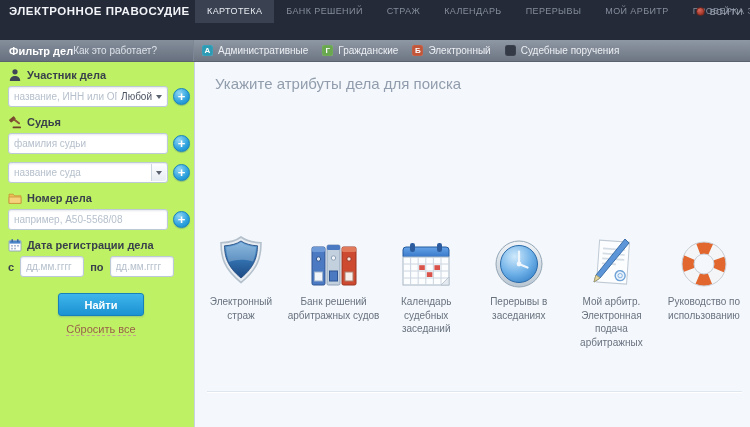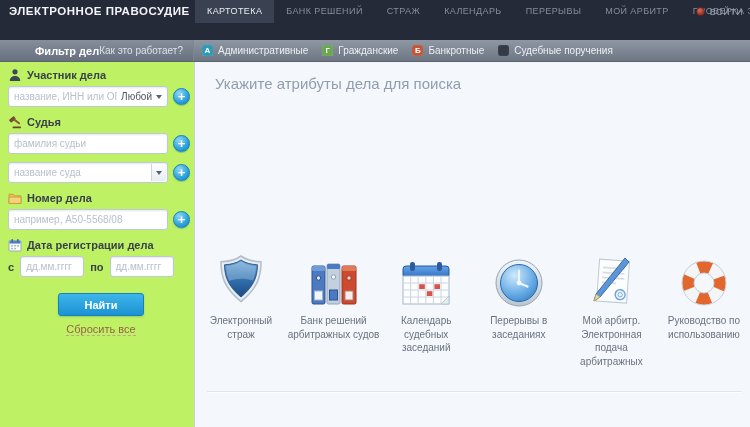--- a/index.html
+++ b/index.html
@@ -11,21 +11,21 @@
   .logo { color:#f2f4f8; font-size:11.5px; font-weight:bold; letter-spacing:.5px; line-height:23px; padding-left:9px; white-space:nowrap; }
   .topnav { position:absolute; left:195px; top:0; height:23px; display:flex; }
   .navitem { font-size:9px; letter-spacing:.4px; color:#858c9b; line-height:23px; padding:0 12px; white-space:nowrap; cursor:pointer; text-decoration:none; }
   .navitem.active { background:#3a4252; color:#e9ecf2; }
   .login { position:absolute; right:7px; top:0; height:23px; display:flex; align-items:center; gap:5px; cursor:pointer; }
   .login-dot { width:9px; height:9px; border-radius:50%; background:radial-gradient(circle at 35% 30%, #d86a5e, #a03528 70%); border:1px solid #6d251c; }
   .login-label { font-size:9px; letter-spacing:.4px; color:#9aa1b0; }
 
   
   .filterbar { height:22px; background:linear-gradient(#8e97a4, #6e7684); border-bottom:1px solid #5a626e; display:flex; align-items:center; }
-  .filterbar-left { width:194px; height:100%; display:flex; align-items:center; justify-content:flex-end; padding:0 10px 0 9px; border-right:1px solid #7d8694; background:linear-gradient(#858e9b,#67707e); }
+  .filterbar-left { width:194px; height:100%; display:flex; align-items:center; justify-content:flex-start; padding:0 10px 0 9px; border-right:1px solid #7d8694; background:linear-gradient(#858e9b,#67707e); }
   .filter-title { color:#ffffff; font-size:11px; font-weight:bold; white-space:nowrap; }
   .how-link { color:#dde2e9; font-size:10px; white-space:nowrap; cursor:pointer; text-decoration:none; }
   .categories { display:flex; align-items:center; gap:14px; padding-left:8px; }
   .cat { display:flex; align-items:center; gap:5px; cursor:pointer; }
   .cat-icon { width:11px; height:11px; border-radius:2px; color:#fff; font-size:8px; font-weight:bold; line-height:11px; text-align:center; box-shadow:inset 0 0 1px rgba(255,255,255,.4); }
   .cat-label { color:#eceff3; font-size:10px; white-space:nowrap; }
 
   
   .content { display:flex; height:382px; }
   .sidebar { width:195px; height:382px; background:#bef264; border-right:1px solid #c6d2e0; padding:6px 0 0 8px; }
@@ -46,21 +46,21 @@
   .add-btn { width:17px; height:17px; border-radius:50%; background:radial-gradient(circle at 35% 28%, #8fd6f4, #2aa0dd 62%, #1b86c8); border:1px solid #1581bf; color:#fff; font-size:13px; font-weight:bold; line-height:15px; text-align:center; cursor:pointer; box-shadow:0 1px 1px rgba(70,110,150,.4); }
   .add-btn::before { content:"+"; }
   .date-row { display:flex; align-items:center; gap:6px; }
   .date-row .dlabel { font-size:11px; font-weight:bold; color:#39404c; }
   .date-wrap { width:64px; }
   .find-btn { display:block; margin:16px auto 0 auto; width:86px; height:23px; background:linear-gradient(#3fb5ec, #1b92d2); border:1px solid #1580ba; border-radius:3px; color:#fff; font-size:11px; font-weight:bold; font-family:"Liberation Sans", sans-serif; cursor:pointer; box-shadow:0 1px 2px rgba(80,120,160,.35); }
   .reset-link { display:block; margin:7px auto 0 auto; width:max-content; font-size:11px; color:#99604a; border-bottom:1px dashed #c5a08e; cursor:pointer; text-decoration:none; }
 
   
   .main-heading { position:absolute; top:13px; left:20px; font-size:15px; color:#919dad; font-weight:normal; }
-  .services { position:absolute; top:190px; left:0; width:555px; display:flex; justify-content:space-between; }
+  .services { position:absolute; top:171px; left:0; width:555px; display:flex; justify-content:space-between; }
   .service { width:92px; text-align:center; cursor:pointer; }
   .svc-icon { height:56px; display:flex; align-items:flex-end; justify-content:center; margin-bottom:6px; }
   .svc-label { font-size:10px; color:#69727f; line-height:1.35; }
   .divider { position:absolute; top:329px; left:12px; right:8px; border-top:1px solid #dfe6ee; border-bottom:1px solid #ffffff; }
 </style>
 </head>
 <body>
 
 <div class="app">
 
@@ -90,21 +90,21 @@
       <span class="cat">
         <span class="cat-icon" style="background-color: rgb(46, 155, 181);">А</span>
         <span class="cat-label">Административные</span>
       </span>
       <span class="cat">
         <span class="cat-icon" style="background-color: rgb(106, 168, 79);">Г</span>
         <span class="cat-label">Гражданские</span>
       </span>
       <span class="cat">
         <span class="cat-icon" style="background-color: rgb(194, 86, 58);">Б</span>
-        <span class="cat-label">Банкротные</span>
+        <span class="cat-label">Электронный</span>
       </span>
       <span class="cat">
         <span class="cat-icon" style="background-color: rgb(52, 59, 71);"></span>
         <span class="cat-label">Судебные поручения</span>
       </span>
     </div>
   </div>
 
   <div class="content">
 

